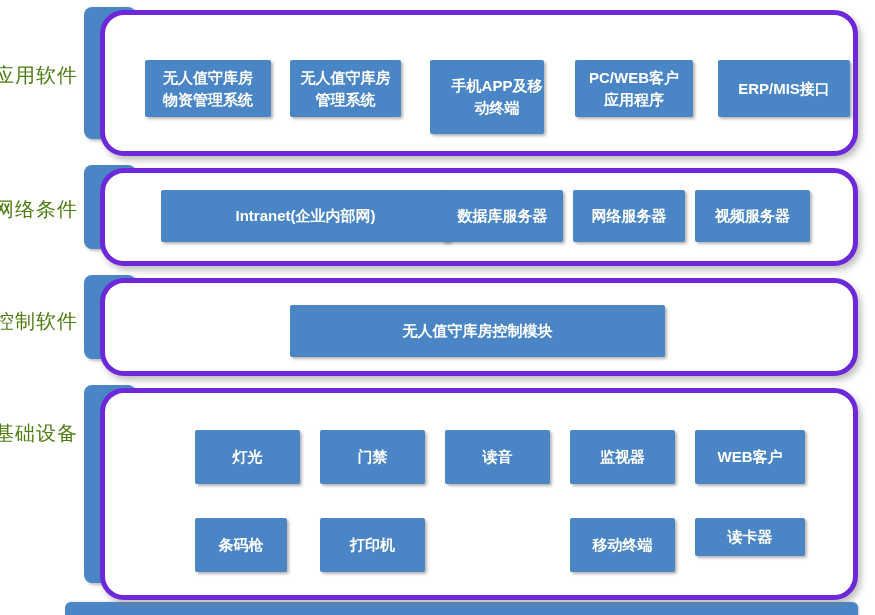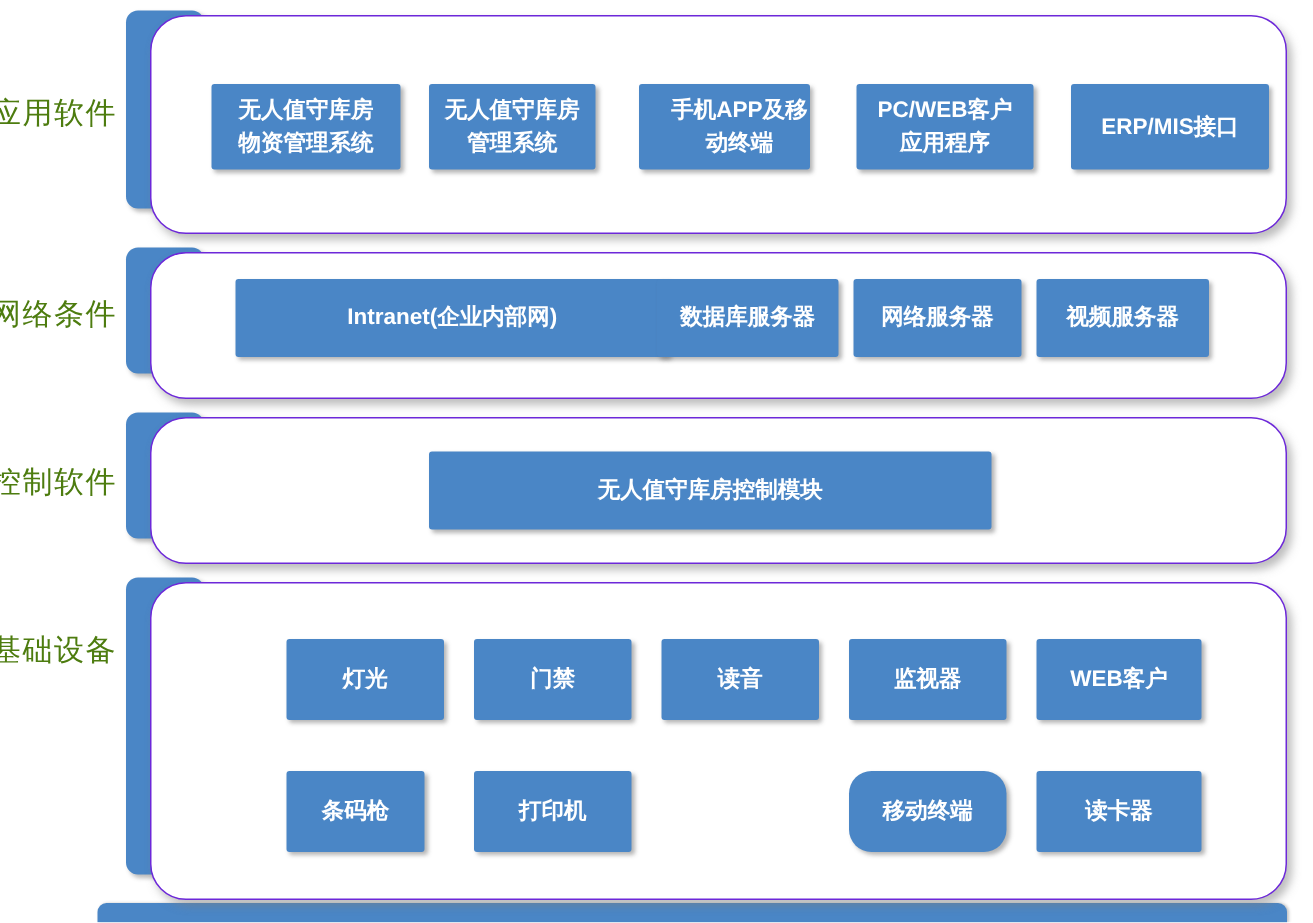--- a/index.html
+++ b/index.html
@@ -24,21 +24,21 @@
     background: var(--accent, #4a86c6);
     border-radius: 8px;
     box-shadow: 2px 2px 3px rgba(60,60,60,0.35);
     z-index: 0;
   }
   .row-body {
     position: relative;
     z-index: 1;
     width: 100%; height: 100%;
     background: #ffffff;
-    border: 1px solid #6d28d9;
+    border: 5px solid #6d28d9;
     border-radius: 24px;
     box-shadow: 3px 4px 6px rgba(125,125,125,0.5);
   }
   .row-label {
     position: absolute;
     right: calc(100% + 22px);
     z-index: 2;
     font-size: 20px;
     font-weight: normal;
     color: #4d7c0f;
@@ -75,21 +75,21 @@
 <div class="canvas">
 
   <div class="row-wrap" style="left:100px; top:10px; width:758px; height:146px;">
     <div class="tab"></div>
     <div class="row-label" style="top:52px;">应用软件</div>
     <div class="row-body">
       <div class="box" style="left:40px; top:45px; width:126px; height:57px;">无人值守库房
 物资管理系统</div>
       <div class="box" style="left:185px; top:45px; width:111px; height:57px;">无人值守库房
 管理系统</div>
-      <div class="box" style="left:325px; top:45px; width:114px; height:57px;padding-left:20px;">手机APP及移
+      <div class="box" style="left:325px; top:45px; width:114px; height:74px;padding-left:20px;">手机APP及移
 动终端</div>
       <div class="box" style="left:470px; top:45px; width:118px; height:57px;">PC/WEB客户
 应用程序</div>
       <div class="box" style="left:613px; top:45px; width:132px; height:57px;">ERP/MIS接口</div>
     </div>
   </div>
 
   <div class="row-wrap" style="left:100px; top:168px; width:758px; height:98px;">
     <div class="tab"></div>
     <div class="row-label" style="top:28px;">网络条件</div>
@@ -114,20 +114,20 @@
     <div class="row-label" style="top:32px;">基础设备</div>
     <div class="row-body">
       <div class="box" style="left:90px; top:37px; width:105px; height:54px;">灯光</div>
       <div class="box" style="left:215px; top:37px; width:105px; height:54px;">门禁</div>
       <div class="box" style="left:340px; top:37px; width:105px; height:54px;">读音</div>
       <div class="box" style="left:465px; top:37px; width:105px; height:54px;">监视器</div>
       <div class="box" style="left:590px; top:37px; width:110px; height:54px;">WEB客户</div>
 
       <div class="box" style="left:90px; top:125px; width:92px; height:54px;">条码枪</div>
       <div class="box" style="left:215px; top:125px; width:105px; height:54px;">打印机</div>
-      <div class="box" style="left:465px; top:125px; width:105px; height:54px;border-radius:15px;">移动终端</div>
-      <div class="box" style="left:590px; top:125px; width:110px; height:54px;">读卡器</div>
+      <div class="box" style="left:465px; top:125px; width:105px; height:54px;">移动终端</div>
+      <div class="box" style="left:590px; top:125px; width:110px; height:38px;">读卡器</div>
     </div>
   </div>
 
   <div class="bottom-strip"></div>
 
 </div>
 
 </body></html>

